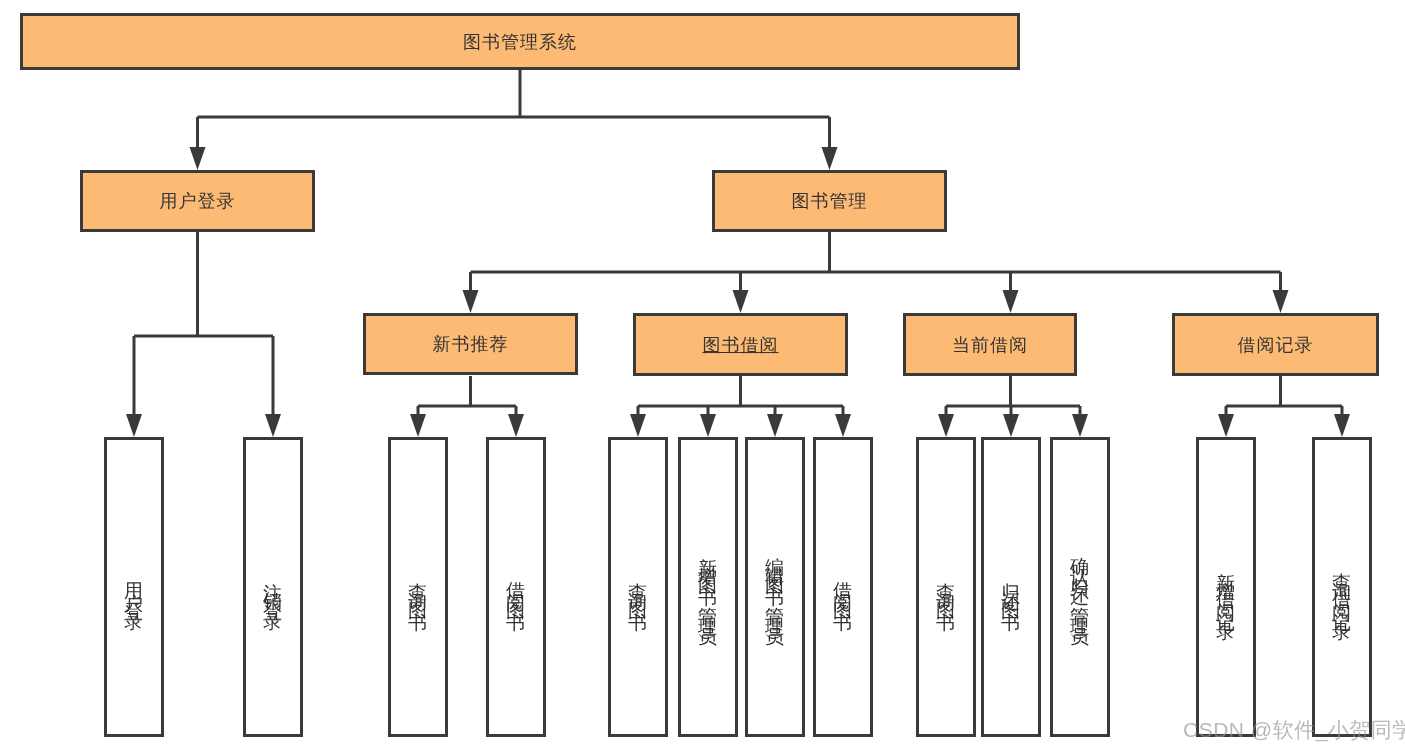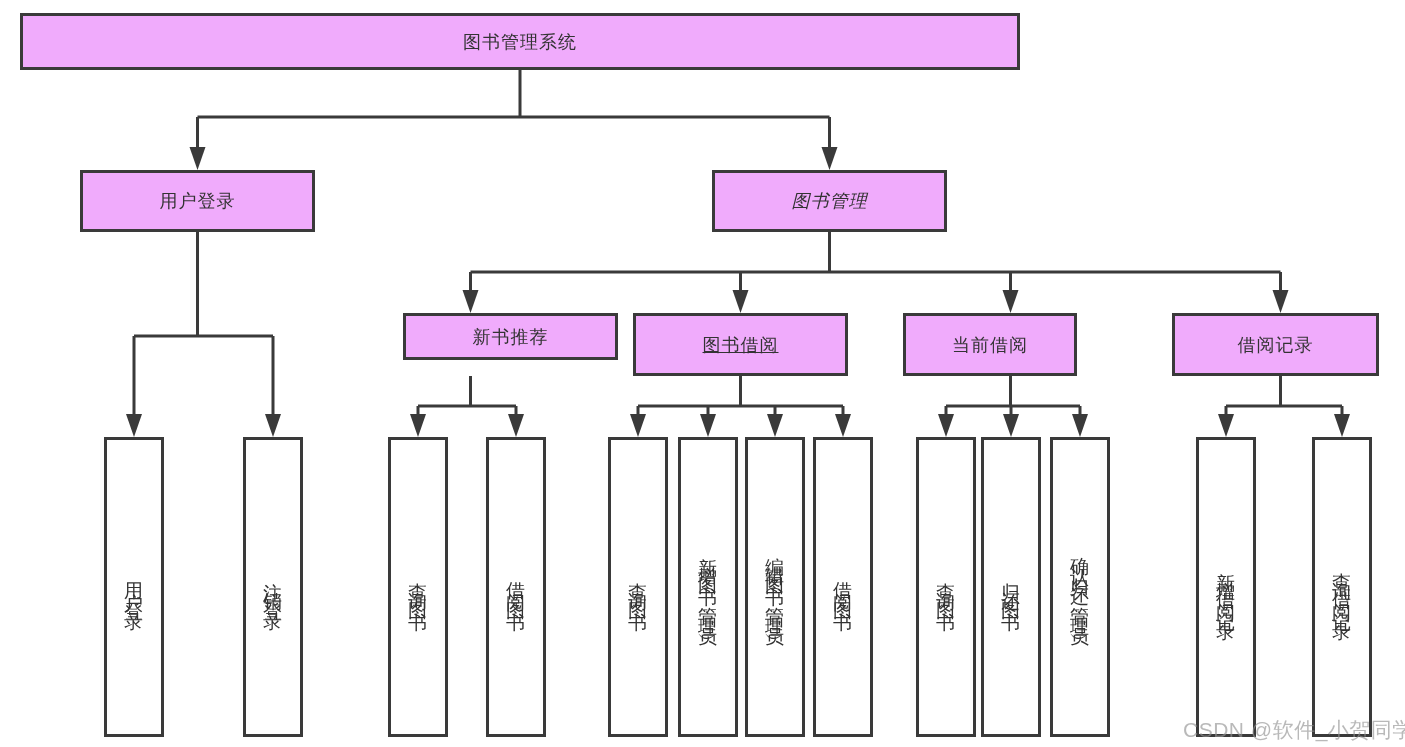--- a/index.html
+++ b/index.html
@@ -11,21 +11,21 @@
     font-family:"Liberation Sans","DejaVu Sans",sans-serif;
     color:#333333;
   }
   .wires{position:absolute;left:0;top:0;z-index:1;}
   .wires path{stroke:#3a3a3a;stroke-width:3;fill:none;}
   .wires polygon{fill:#3a3a3a;stroke:none;}
   .hbox{
     position:absolute;z-index:2;
     box-sizing:border-box;
     border:3px solid #3a3a3a;
-    background:#f0abfc;
+    background:#fdba74;
     display:flex;align-items:center;justify-content:center;
     font-size:18px;letter-spacing:1px;color:#333333;
   }
   .vbox{
     position:absolute;z-index:2;
     box-sizing:border-box;
     top:437px;width:60px;height:300px;
     border:3px solid #3a3a3a;
     background:#ffffff;
     writing-mode:vertical-rl;
@@ -80,23 +80,23 @@
     <polygon points="1072,414 1088,414 1080,437"></polygon>
 
     <path d="M1280.5,376 V406 M1226,406 H1342 M1226,406 V416 M1342,406 V416"></path>
     <polygon points="1218,414 1234,414 1226,437"></polygon>
     <polygon points="1334,414 1350,414 1342,437"></polygon>
   </svg>
 
   <div class="hbox" style="left:20px;top:13px;width:1000px;height:57px;">图书管理系统</div>
 
   <div class="hbox" style="left:80px;top:170px;width:235px;height:62px;">用户登录</div>
-  <div class="hbox" style="left:712px;top:170px;width:235px;height:62px;font-style:italic;">图书管理</div>
+  <div class="hbox" style="left:712px;top:170px;width:235px;height:62px;">图书管理</div>
 
-  <div class="hbox" style="left:363px;top:313px;width:215px;height:47px;margin-left:40px;">新书推荐</div>
+  <div class="hbox" style="left:363px;top:313px;width:215px;height:62px;">新书推荐</div>
   <div class="hbox" style="left:633px;top:313px;width:215px;height:63px;text-decoration:underline;">图书借阅</div>
   <div class="hbox" style="left:903px;top:313px;width:174px;height:63px;">当前借阅</div>
   <div class="hbox" style="left:1172px;top:313px;width:207px;height:63px;">借阅记录</div>
 
   <div class="vbox" style="left:104px;">用户登录</div>
   <div class="vbox" style="left:243px;">注销登录</div>
 
   <div class="vbox" style="left:388px;">查询图书</div>
   <div class="vbox" style="left:486px;">借阅图书</div>
 

